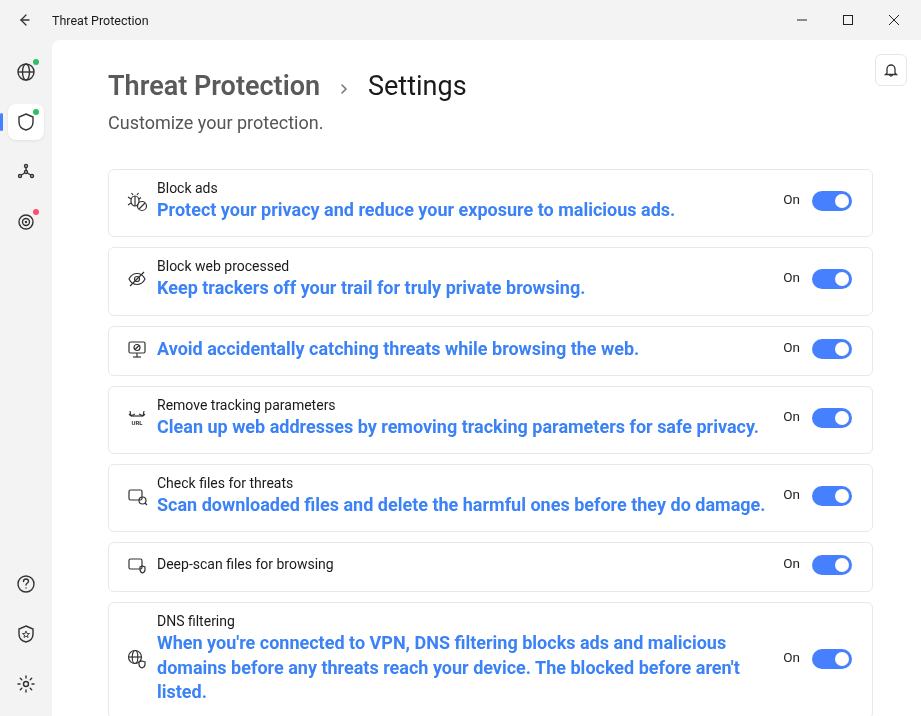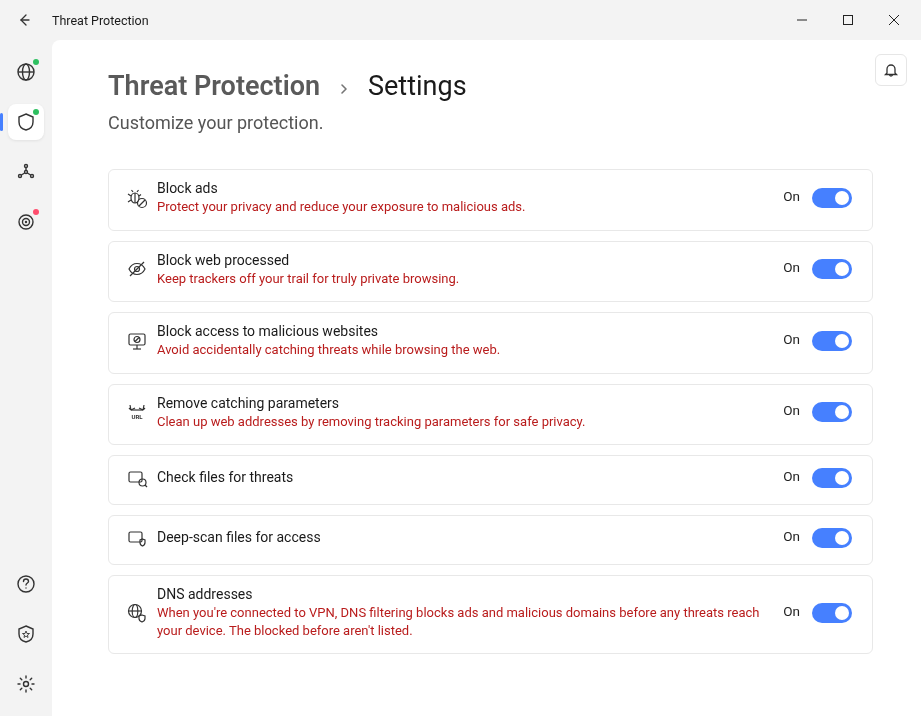--- a/index.html
+++ b/index.html
@@ -182,23 +182,24 @@
       flex: 1;
       min-width: 0;
     }
     .setting-title {
       font-size: 14px;
       color: #1a1a1a;
       font-weight: 400;
       margin-bottom: 2px;
     }
     .setting-desc {
-      font-size: 13px;
-      color: #b91c1c;
+      font-size: 18px;
+      color: #3b82f6;
       line-height: 1.35;
+      font-weight: bold;
     }
     .setting-control {
       display: flex;
       align-items: flex-start;
       gap: 12px;
       flex-shrink: 0;
     }
     .setting-state {
       font-size: 13.5px;
       color: #222;
@@ -385,99 +386,99 @@
         <div class="setting-icon">
           <svg width="22" height="22" viewBox="0 0 22 22" fill="none" stroke="#333" stroke-width="1.2">
             <rect x="3" y="4" width="16" height="11" rx="1.5"></rect>
             <line x1="7" y1="19" x2="15" y2="19"></line>
               <line x1="11" y1="15" x2="11" y2="19"></line>
             <circle cx="11" cy="9.5" r="3"></circle>
               <line x1="9" y1="11.5" x2="13" y2="7.5"></line>
           </svg>
         </div>
         <div class="setting-body">
-          <div class="setting-title">Block access to malicious websites</div>
           <div class="setting-desc">Avoid accidentally catching threats while browsing the web.</div>
         </div>
         <div class="setting-control">
           <span class="setting-state">On</span>
           <div class="toggle on">
               <div class="knob"></div>
             </div>
         </div>
       </div>
 
       <div class="setting-card">
         <div class="setting-icon">
           <svg width="22" height="22" viewBox="0 0 22 22" fill="none" stroke="#333" stroke-width="1.2">
             <path d="M5 9 L3 7 M5 9 L4 4 M5 9 L9 7 M17 9 L19 7 M17 9 L18 4 M17 9 L13 7"></path>
             <line x1="5" y1="9" x2="17" y2="9"></line>
             <text x="11" y="18" font-size="6" text-anchor="middle" fill="#333" stroke="none" font-weight="bold">URL</text>
           </svg>
         </div>
         <div class="setting-body">
-          <div class="setting-title">Remove catching parameters</div>
+          <div class="setting-title">Remove tracking parameters</div>
           <div class="setting-desc">Clean up web addresses by removing tracking parameters for safe privacy.</div>
         </div>
         <div class="setting-control">
           <span class="setting-state">On</span>
           <div class="toggle on">
               <div class="knob"></div>
             </div>
         </div>
       </div>
 
       <div class="setting-card">
         <div class="setting-icon">
           <svg width="22" height="22" viewBox="0 0 22 22" fill="none" stroke="#333" stroke-width="1.2">
             <rect x="3" y="5" width="13" height="10" rx="1.5"></rect>
             <circle cx="16.5" cy="15.5" r="3.5"></circle>
               <line x1="19" y1="18" x2="21" y2="20"></line>
           </svg>
         </div>
         <div class="setting-body">
           <div class="setting-title">Check files for threats</div>
+          <div class="setting-desc">Scan downloaded files and delete the harmful ones before they do damage.</div>
         </div>
         <div class="setting-control">
           <span class="setting-state">On</span>
           <div class="toggle on">
               <div class="knob"></div>
             </div>
         </div>
       </div>
 
       <div class="setting-card">
         <div class="setting-icon">
           <svg width="22" height="22" viewBox="0 0 22 22" fill="none" stroke="#333" stroke-width="1.2">
             <rect x="3" y="5" width="13" height="10" rx="1.5"></rect>
             <path d="M16.5 12 L19 13 V15.5 C19 17.5 18 18.5 16.5 19 C15 18.5 14 17.5 14 15.5 V13 Z"></path>
           </svg>
         </div>
         <div class="setting-body">
-          <div class="setting-title">Deep-scan files for access</div>
+          <div class="setting-title">Deep-scan files for browsing</div>
         </div>
         <div class="setting-control">
           <span class="setting-state">On</span>
           <div class="toggle on">
               <div class="knob"></div>
             </div>
         </div>
       </div>
 
       <div class="setting-card">
         <div class="setting-icon">
           <svg width="22" height="22" viewBox="0 0 22 22" fill="none" stroke="#333" stroke-width="1.2">
             <circle cx="9" cy="9" r="6.5"></circle>
             <ellipse cx="9" cy="9" rx="2.8" ry="6.5"></ellipse>
             <line x1="2.5" y1="9" x2="15.5" y2="9"></line>
             <path d="M16 13 L19 14 V16.5 C19 18.3 18 19.3 16 20 C14 19.3 13 18.3 13 16.5 V14 Z"></path>
           </svg>
         </div>
         <div class="setting-body">
-          <div class="setting-title">DNS addresses</div>
+          <div class="setting-title">DNS filtering</div>
           <div class="setting-desc">When you're connected to VPN, DNS filtering blocks ads and malicious domains before any threats reach your device. The blocked before aren't listed.</div>
         </div>
         <div class="setting-control">
           <span class="setting-state">On</span>
           <div class="toggle on">
               <div class="knob"></div>
             </div>
         </div>
       </div>
 

